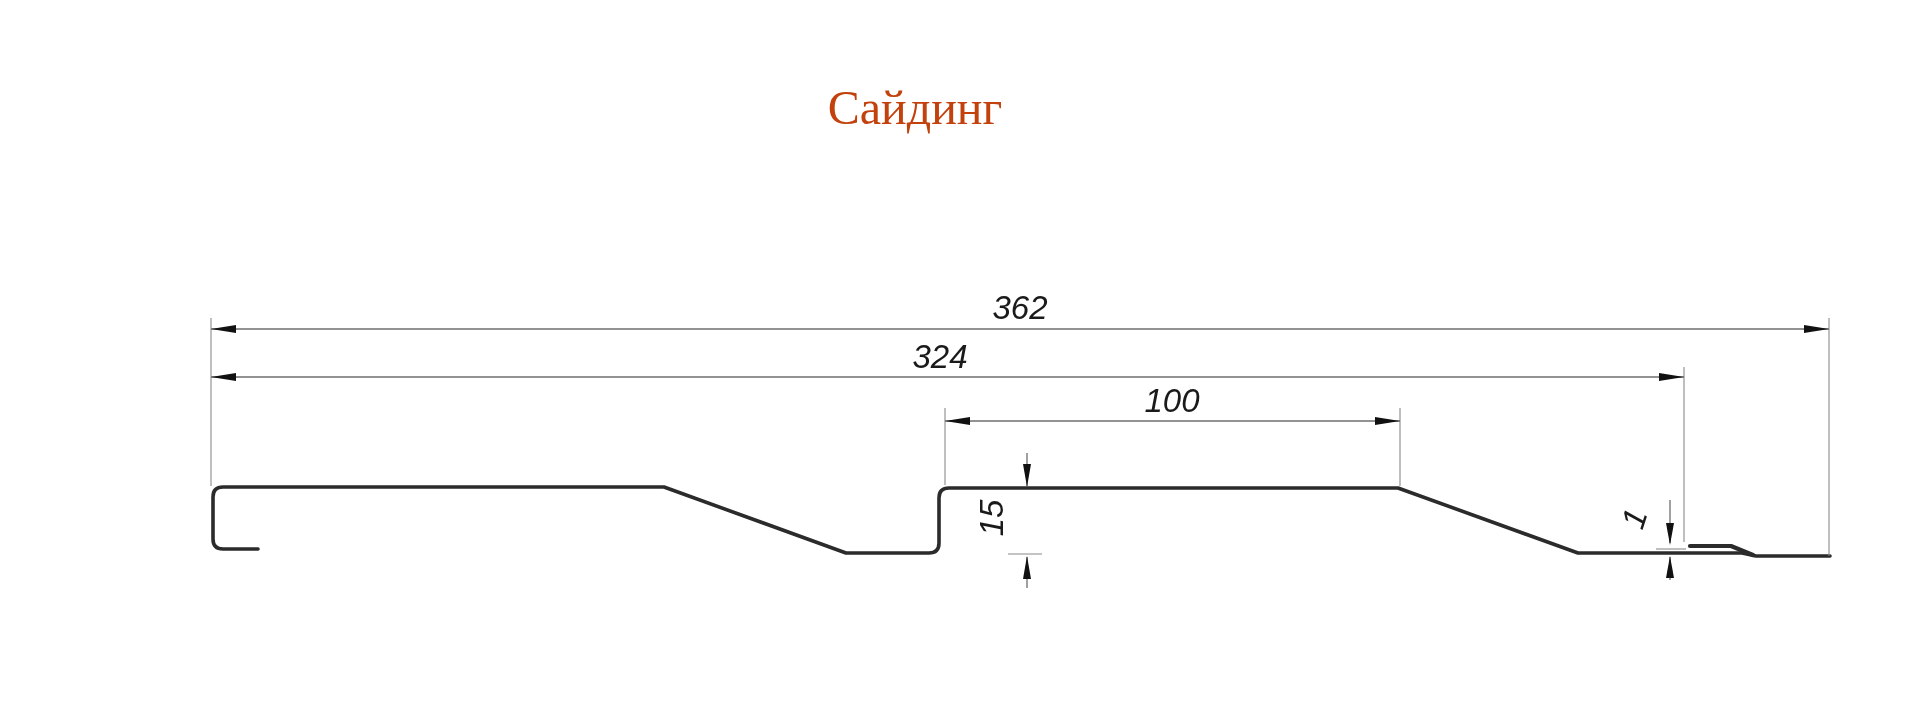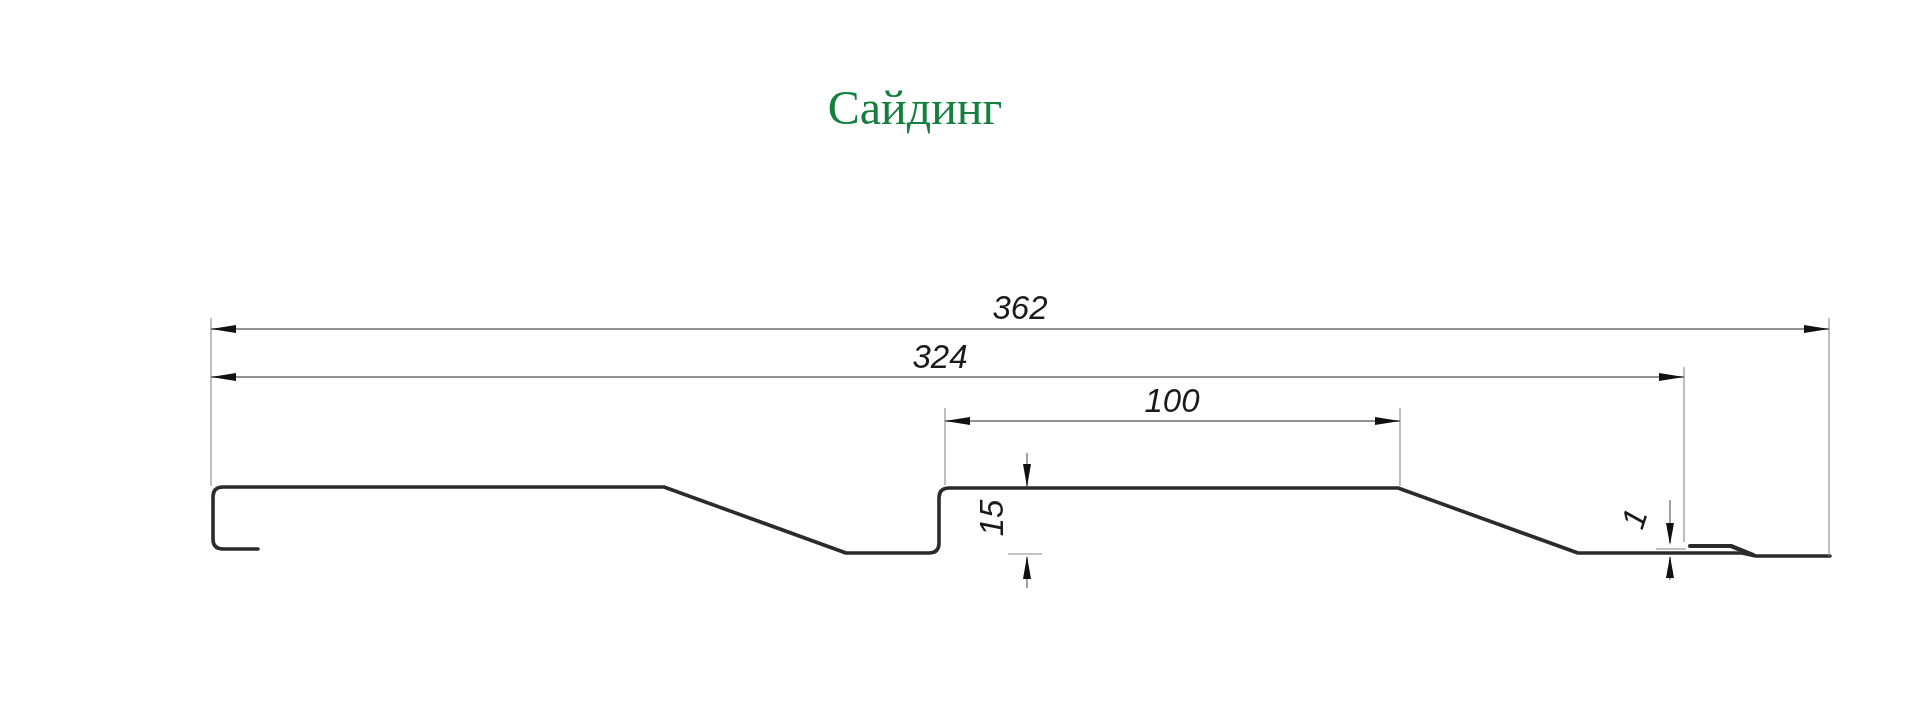--- a/index.html
+++ b/index.html
@@ -16,21 +16,21 @@
     height: 723px;
     background: #ffffff;
     font-family: "Liberation Serif", serif;
   }
   .title-block {
     position: absolute;
     left: 915px;
     top: 84px;
     transform: translateX(-50%);
     text-align: center;
-    color: #15803d;
+    color: #c2410c;
     font-family: "Liberation Serif", serif;
     font-size: 48px;
     line-height: 48px;
     white-space: nowrap;
   }
   svg.drawing {
     position: absolute;
     left: 0;
     top: 0;
   }

